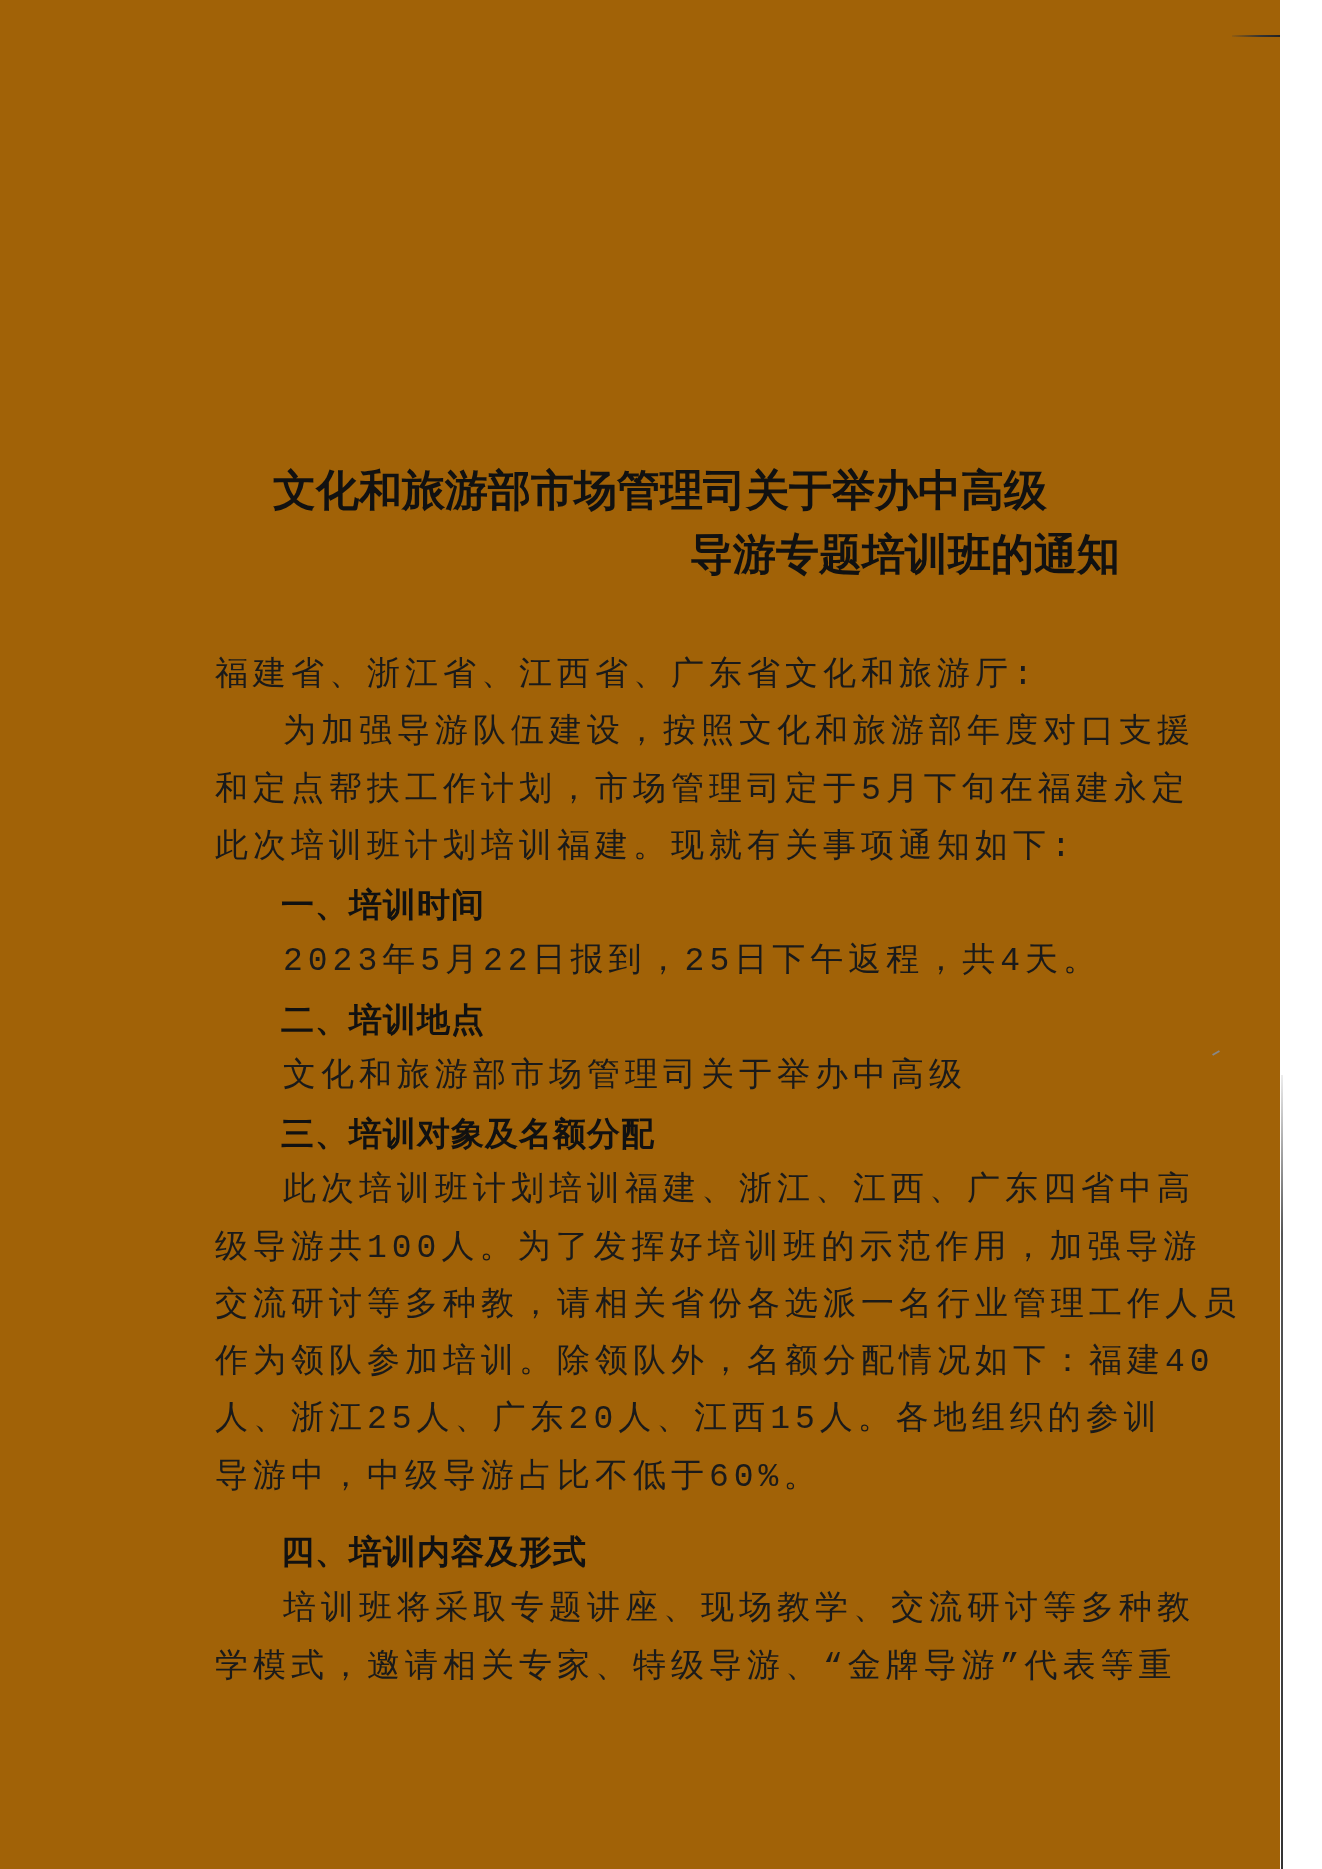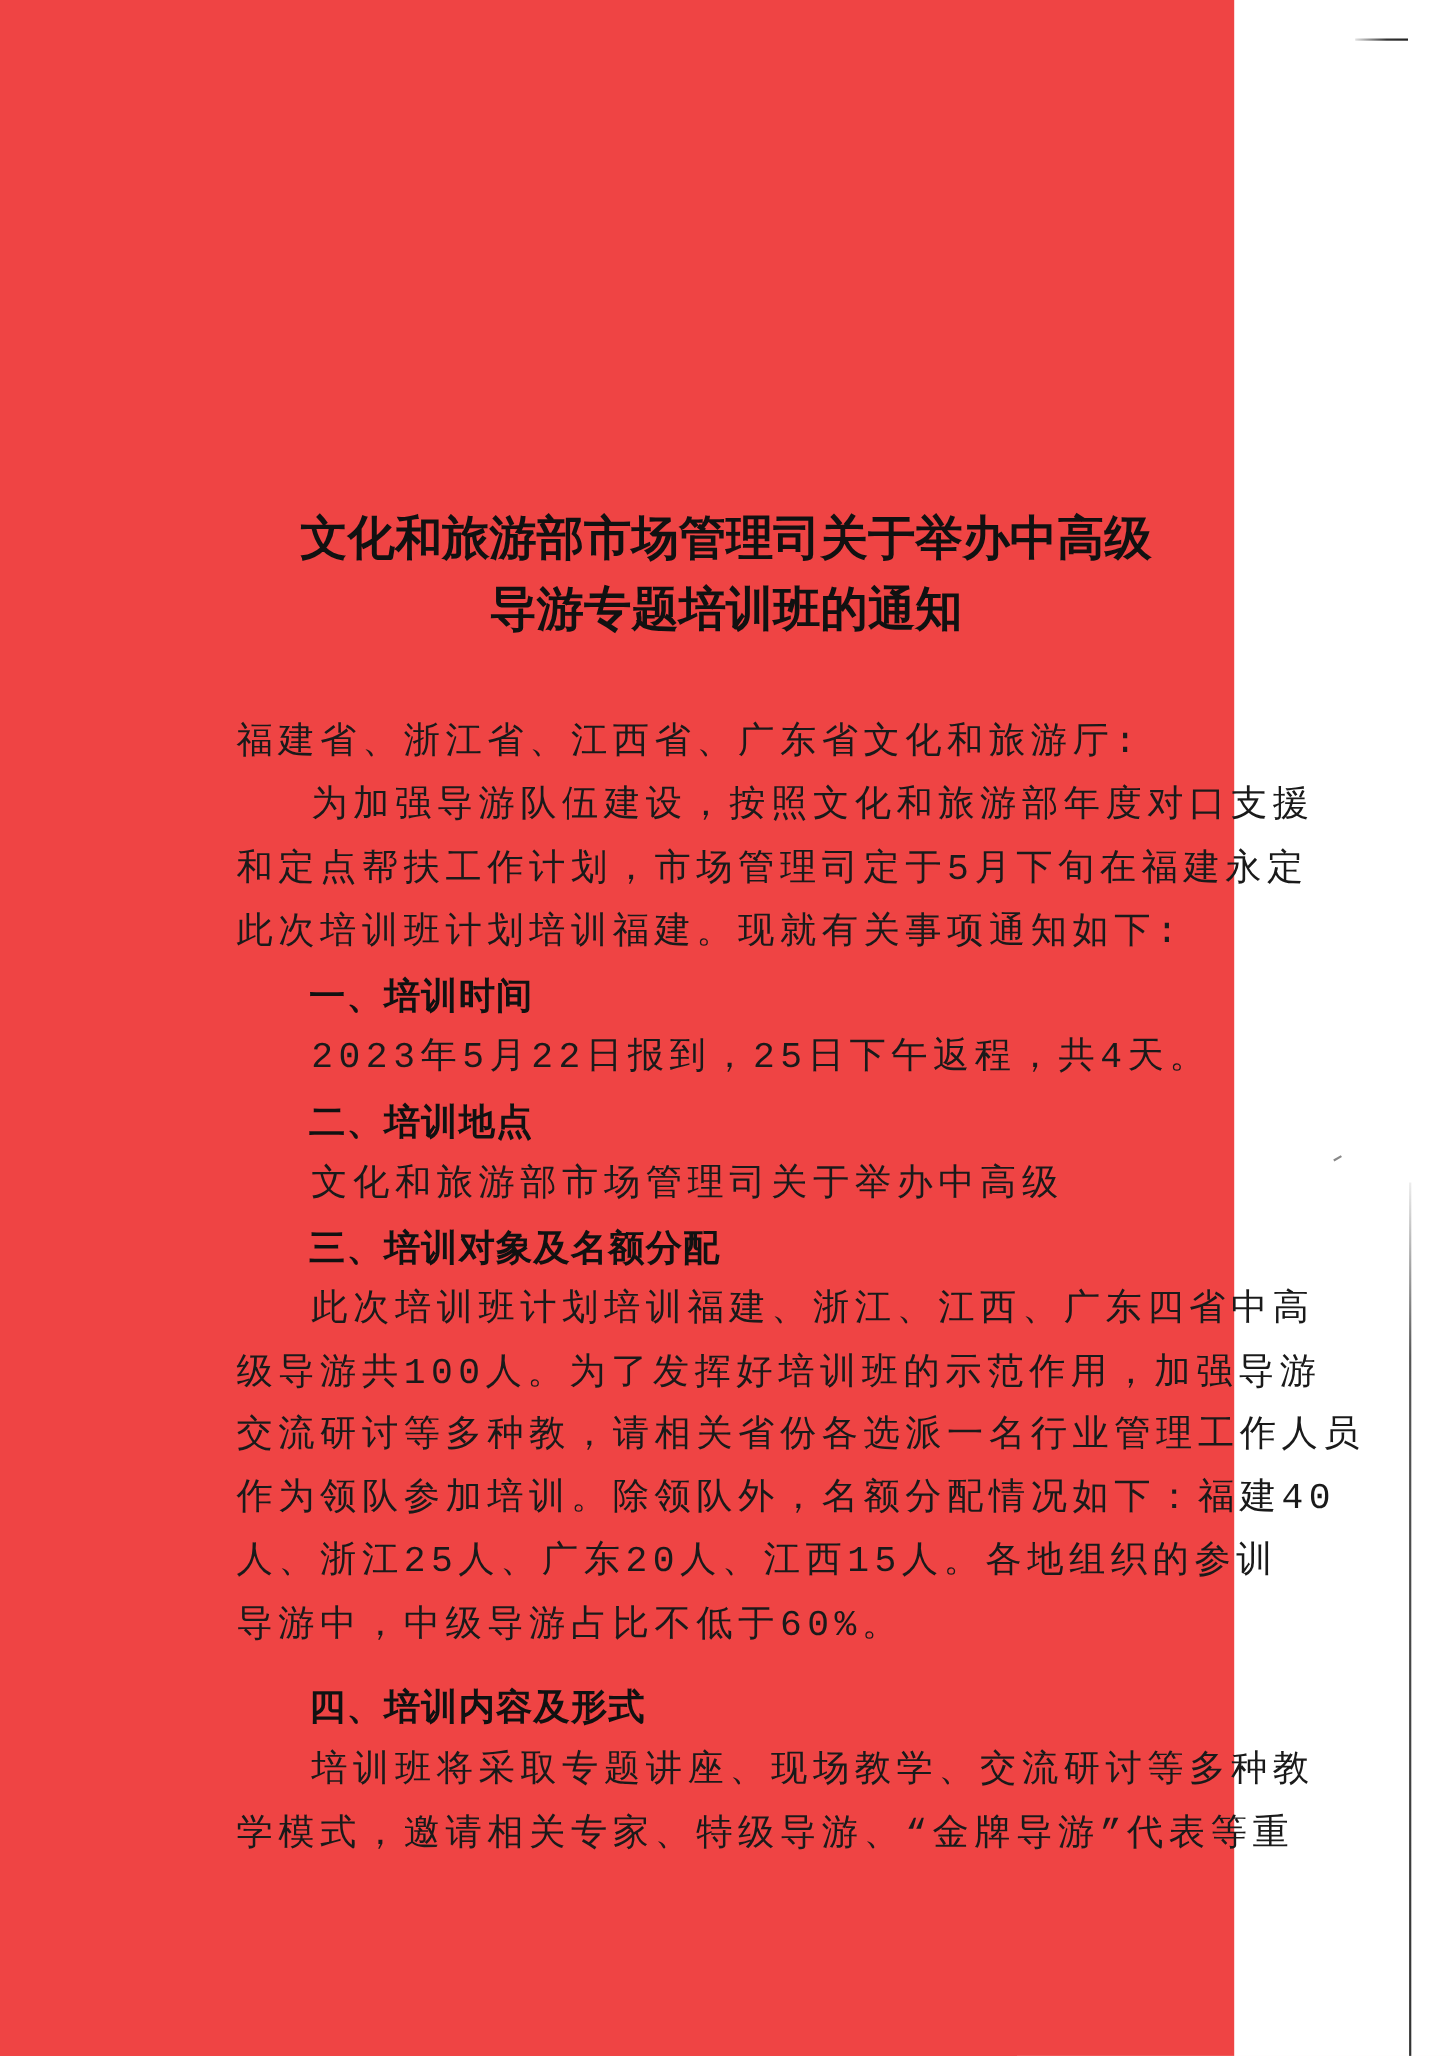--- a/index.html
+++ b/index.html
@@ -10,23 +10,23 @@
     body {
       width: 1322px;
       height: 1869px;
       position: relative;
       overflow: hidden;
       color: #1a1a1a;
     }
     .page {
       position: absolute;
       left: 0; top: 0;
-      width: 1122px;
+      width: 1280px;
       height: 1869px;
-      background: #ef4444;
+      background: #a16207;
     }
     .corner-mark {
       position: absolute;
       left: 1232px;
       top: 35px;
       width: 48px;
       height: 2px;
       background: linear-gradient(to right, rgba(60,60,60,0.15), #333 60%, #222);
     }
     .edge-line {
@@ -81,21 +81,21 @@
 </head>
 <body>
 
 <div class="page">
 
   <div class="corner-mark"></div>
   <div class="edge-line"></div>
   <div class="speck" style="left:1212px; top:1052px;"></div>
 
   <div class="title" style="top:462px;">文化和旅游部市场管理司关于举办中高级</div>
-  <div class="title" style="top:526px;">导游专题培训班的通知</div>
+  <div class="title" style="top:526px;text-align:right;">导游专题培训班的通知</div>
 
   <div class="line" style="top:654px;">福建省、浙江省、江西省、广东省文化和旅游厅:</div>
 
   <div class="line indent" style="top:711px;">为加强导游队伍建设，按照文化和旅游部年度对口支援</div>
   <div class="line" style="top:769px;">和定点帮扶工作计划，市场管理司定于5月下旬在福建永定</div>
   <div class="line" style="top:826px;">此次培训班计划培训福建。现就有关事项通知如下:</div>
 
   <div class="line heading" style="top:883px;">一、培训时间</div>
   <div class="line indent" style="top:940px;">2023年5月22日报到，25日下午返程，共4天。</div>
 

